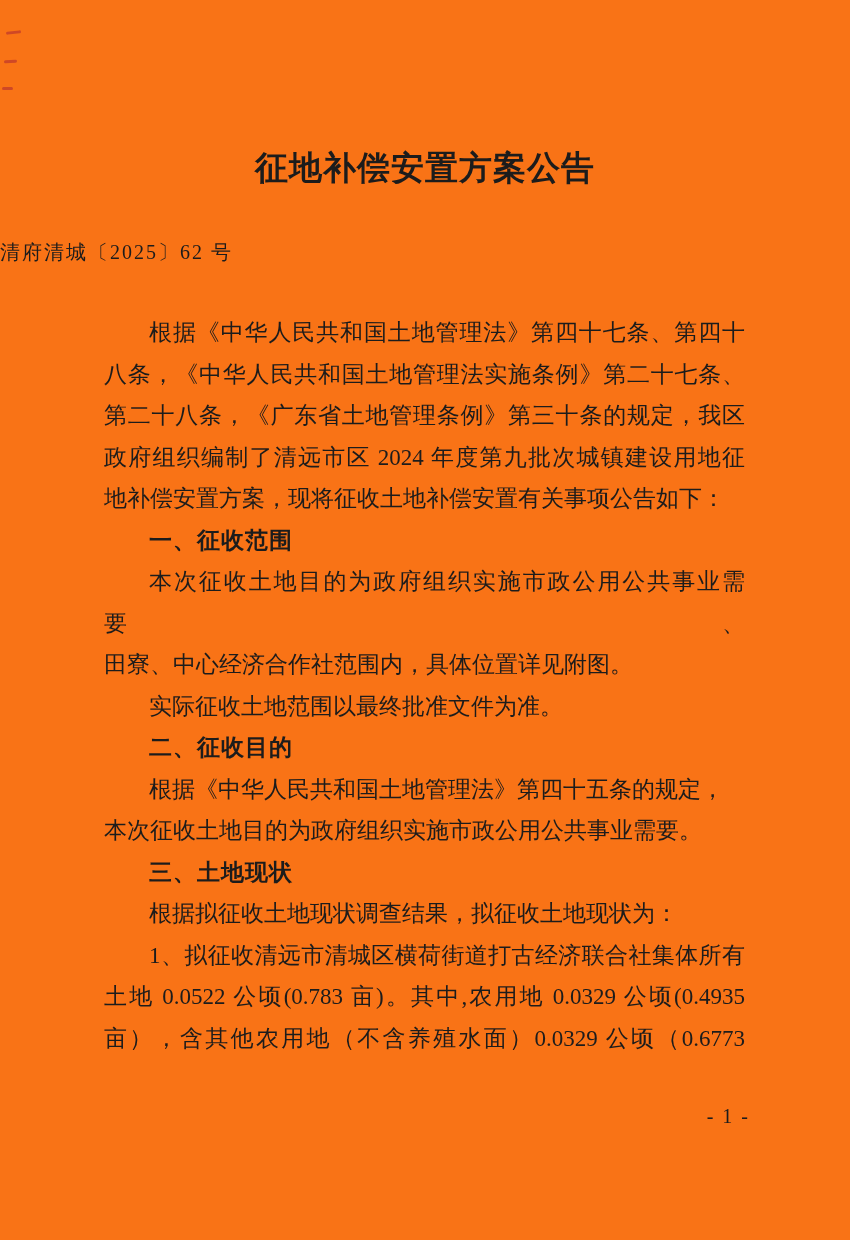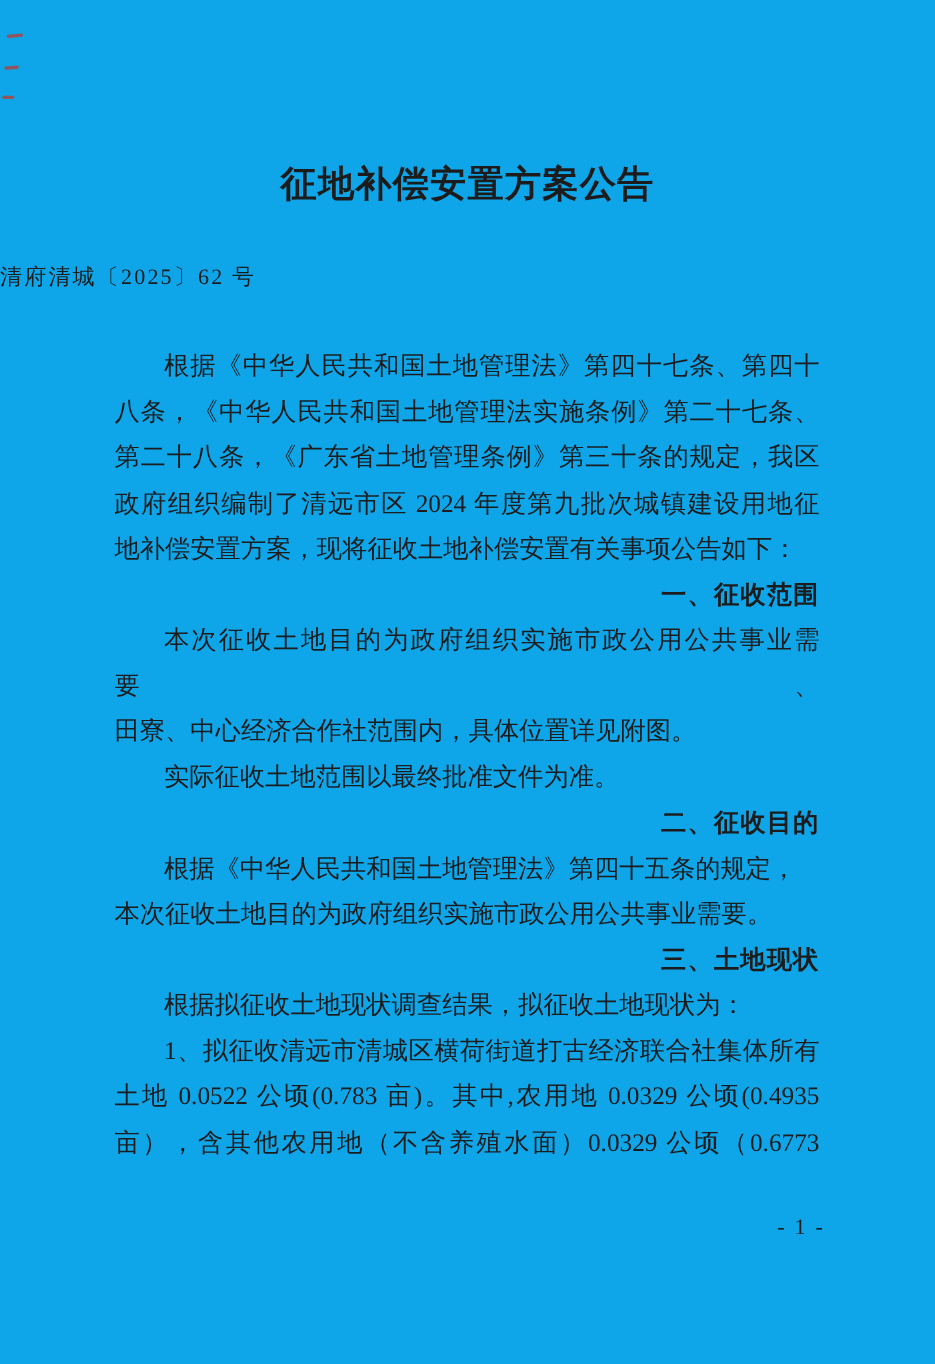--- a/index.html
+++ b/index.html
@@ -1,20 +1,20 @@
 <!DOCTYPE html>
 <html><head>
 <meta charset="utf-8">
 <style>
   html, body { margin: 0; padding: 0; background: #ffffff; }
   .page {
     position: relative;
     width: 850px;
     height: 1240px;
-    background: #0ea5e9;
+    background: #f97316;
     color: #1c1c1c;
     font-family: "Liberation Serif", serif;
     overflow: hidden;
   }
   .doc-title {
     padding-top: 146px;
     text-align: center;
     font-family: "Liberation Serif", serif;
     font-weight: bold;
     font-size: 33px;
@@ -34,21 +34,20 @@
     font-size: 23px;
     line-height: 41.5px;
   }
   .line { min-height: 41.5px; }
   .justify { text-align: justify; text-align-last: justify; }
   .indent { text-indent: 45px; }
   .heading {
     font-family: Liberation Serif, serif;
     font-weight: bold;
     letter-spacing: 1px;
-    text-align: right;
   }
   .page-number {
     margin-top: 46px;
     padding-right: 100px;
     text-align: right;
     font-size: 20px;
     line-height: 22px;
     letter-spacing: 2px;
   }
   .red-mark {

